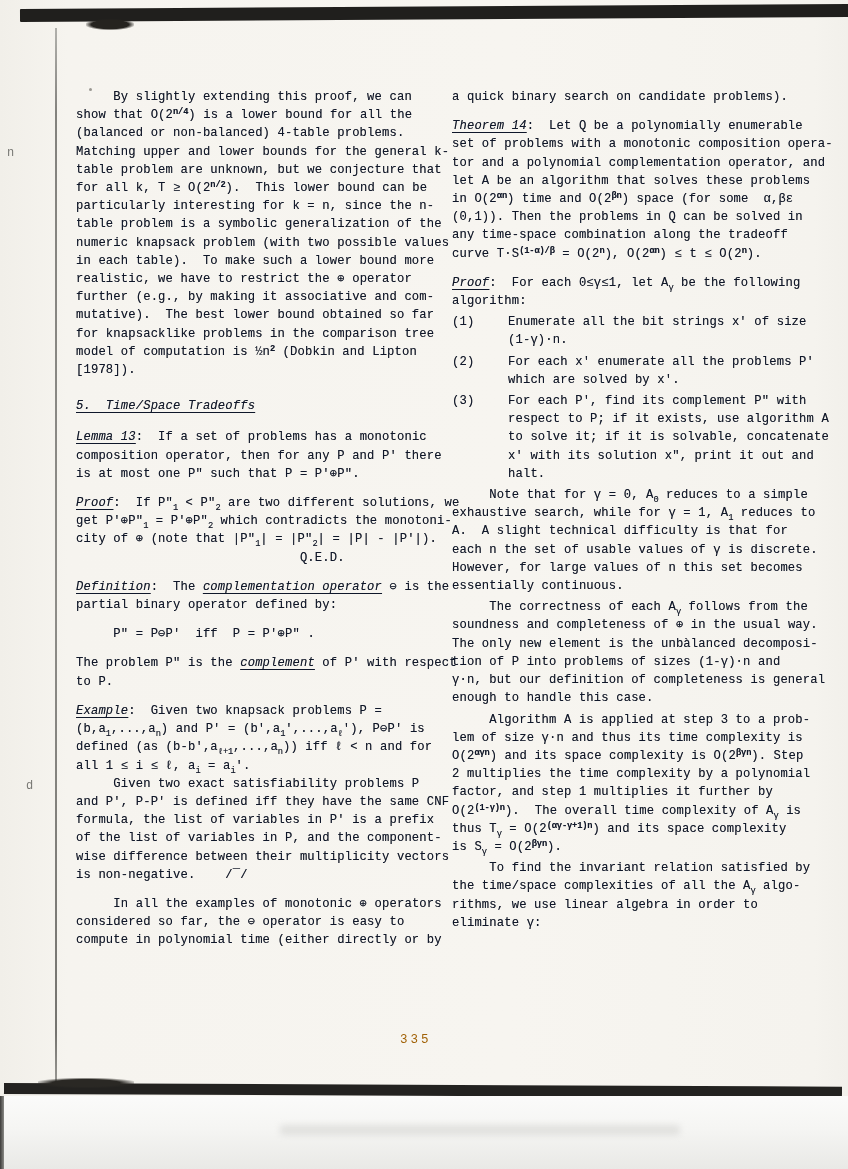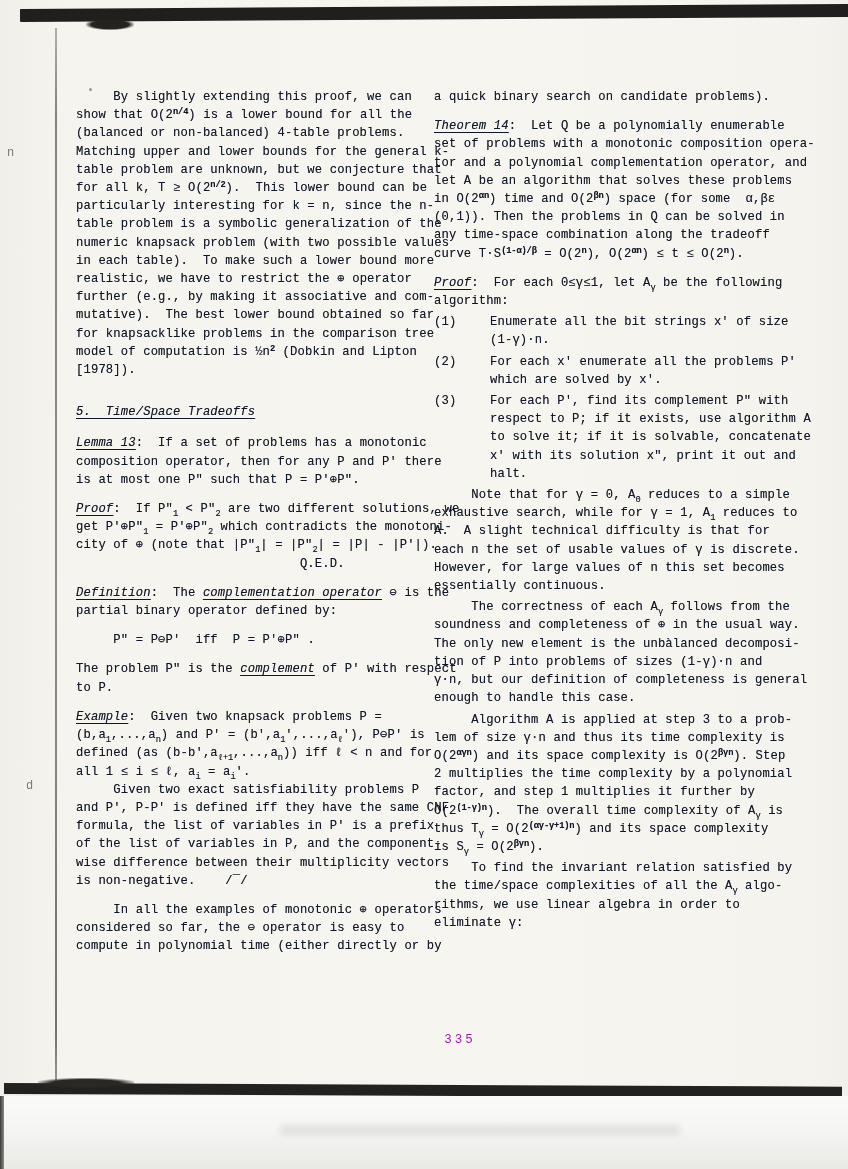--- a/index.html
+++ b/index.html
@@ -51,33 +51,33 @@
   .mark-d{left:26px;top:779px;}
   .speck{position:absolute;left:89px;top:88px;width:3px;height:3px;background:#9a9892;border-radius:50%;}
 
   .col{
     position:absolute;top:88px;
     font-size:12.2px;line-height:18.2px;letter-spacing:0.15px;
     color:#0f172a;white-space:pre;
     text-shadow:0 0 .4px rgba(52,50,46,.55);
   }
   .col-left{left:76px;width:382px;}
-  .col-right{left:434px;width:384px;}
+  .col-right{left:452px;width:384px;}
   .block{margin:0 0 11px 0;}
-  .heading{margin-top:24px;margin-bottom:13px;}
+  .heading{margin-top:18px;margin-bottom:13px;}
   .list-item{position:relative;padding-left:56px;margin-bottom:3px;}
   .list-item .marker{position:absolute;left:0;top:0;}
   .tight{margin-bottom:3px;}
   sup,sub{font-size:8.8px;line-height:0;letter-spacing:-0.2px;}
   sup{vertical-align:4px;font-weight:bold;}
   sub{vertical-align:-3.5px;}
   u{text-underline-offset:3px;text-decoration-thickness:1px;font-style:italic;}
   .page-number{
-    position:absolute;left:400px;top:1033px;width:120px;text-align:center;
-    font-size:12.5px;letter-spacing:3px;color:#a21caf;
+    position:absolute;left:400px;top:1033px;width:120px;text-align:left;
+    font-size:12.5px;letter-spacing:3px;color:#a16207;
     font-family:"Liberation Mono","DejaVu Sans Mono",monospace;
   }
 </style>
 </head>
 <body>
 
 <div class="paper-sheet"></div>
 <div class="scan-bar-top"></div>
 <div class="scan-bar-top-blob"></div>
 <div class="page-edge-line"></div>

